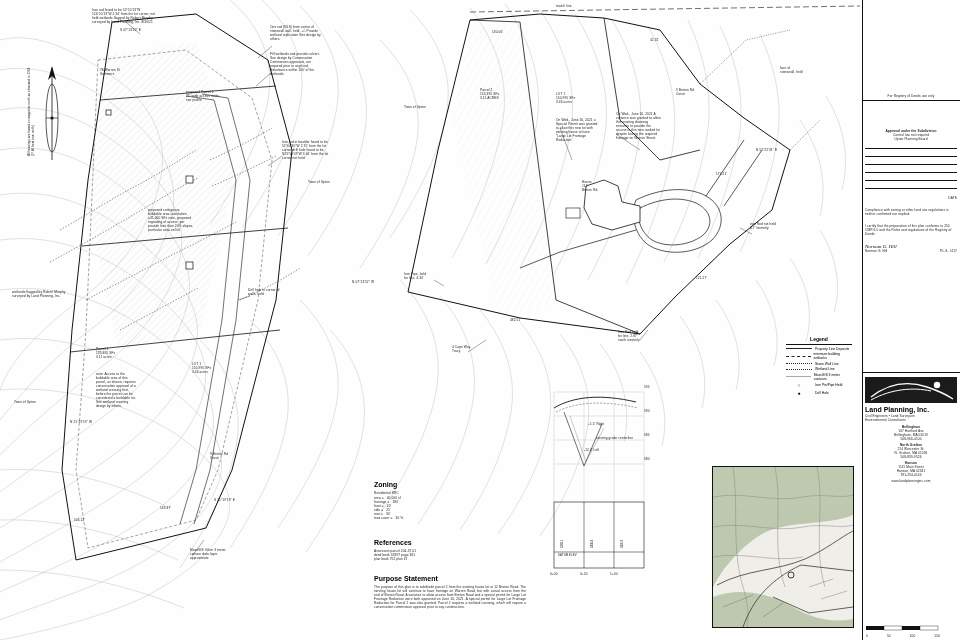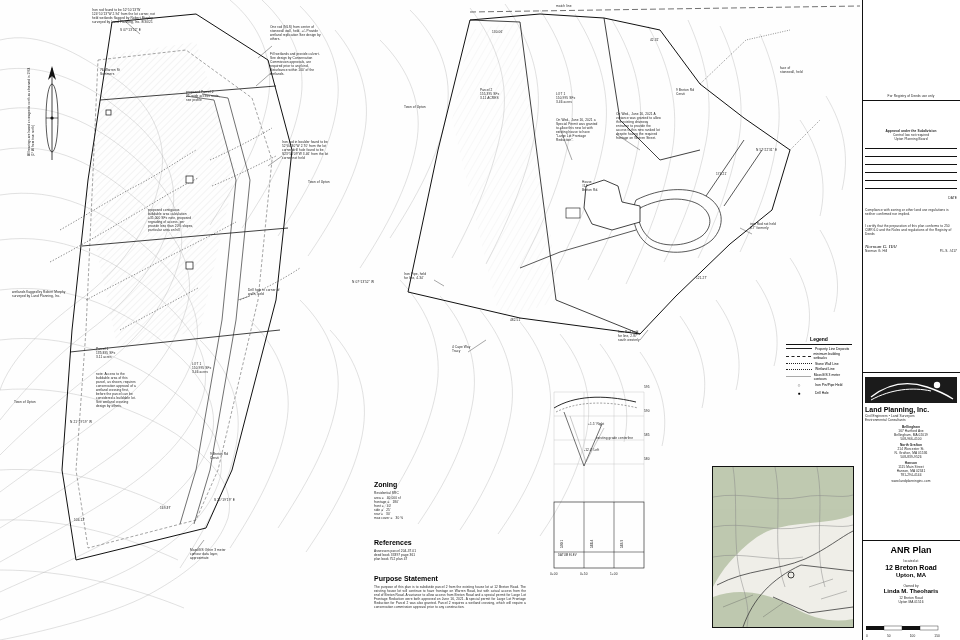--- a/index.html
+++ b/index.html
@@ -471,30 +471,20 @@
         <div style="margin-bottom: 2px;">
           <div class="txt b">Hanson</div>
           <div class="txt">1115 Main Street</div>
           <div class="txt">Hanson, MA 02341</div>
           <div class="txt">781-294-4144</div>
         </div>
       </div>
     <div class="txt c" style="margin-top:2px;">www.landplanninginc.com</div>
   </div>
 
-  <div class="abs" style="left:862px;top:540px;width:98px;border-top:0.8px solid #111;padding:4px 3px;box-sizing:border-box;text-align:center;">
-    <div class="t9 b">ANR Plan</div>
-    <div class="txt" style="margin-top:3px;">located at</div>
-    <div class="t7 b">12 Breton Road</div>
-    <div class="t6 b">Upton, MA</div>
-    <div class="txt" style="margin-top:4px;">Owned by</div>
-    <div class="t6 b">Linda M. Theoharis</div>
-    <div class="txt">12 Breton Road</div>
-    <div class="txt">Upton MA 01516</div>
-  </div>
 
   <div class="abs txt" style="left:556px;top:4px;">match line</div>
 
   <div class="abs" style="left:866px;top:626px;width:90px;">
     <svg width="90" height="8">
       <rect x="0" y="0" width="18" height="4" fill="#111"></rect>
       <rect x="18" y="0" width="18" height="4" fill="#fff" stroke="#111" stroke-width="0.4"></rect>
       <rect x="36" y="0" width="18" height="4" fill="#111"></rect>
       <rect x="54" y="0" width="18" height="4" fill="#fff" stroke="#111" stroke-width="0.4"></rect>
     </svg>

